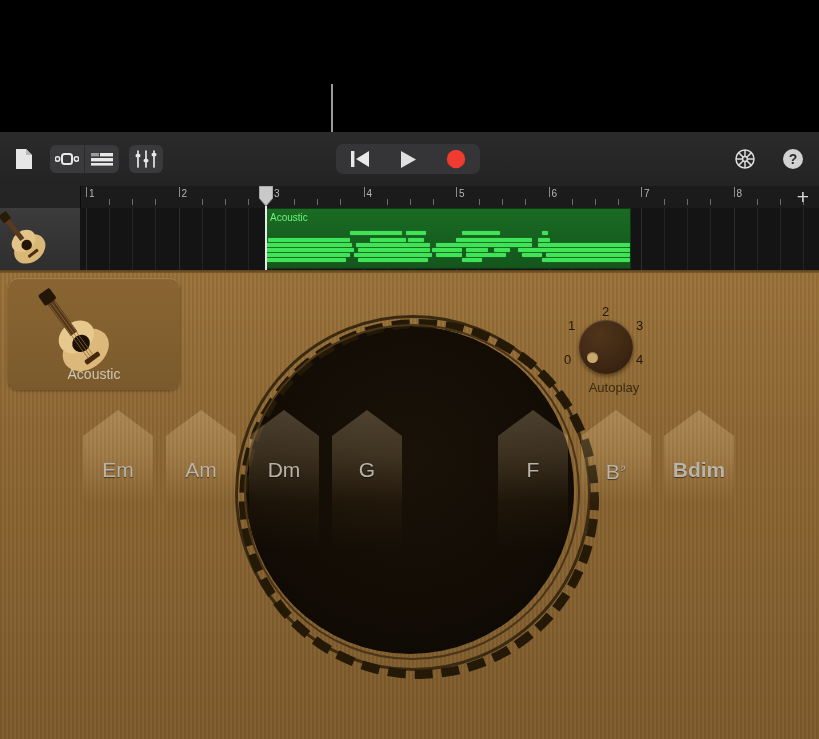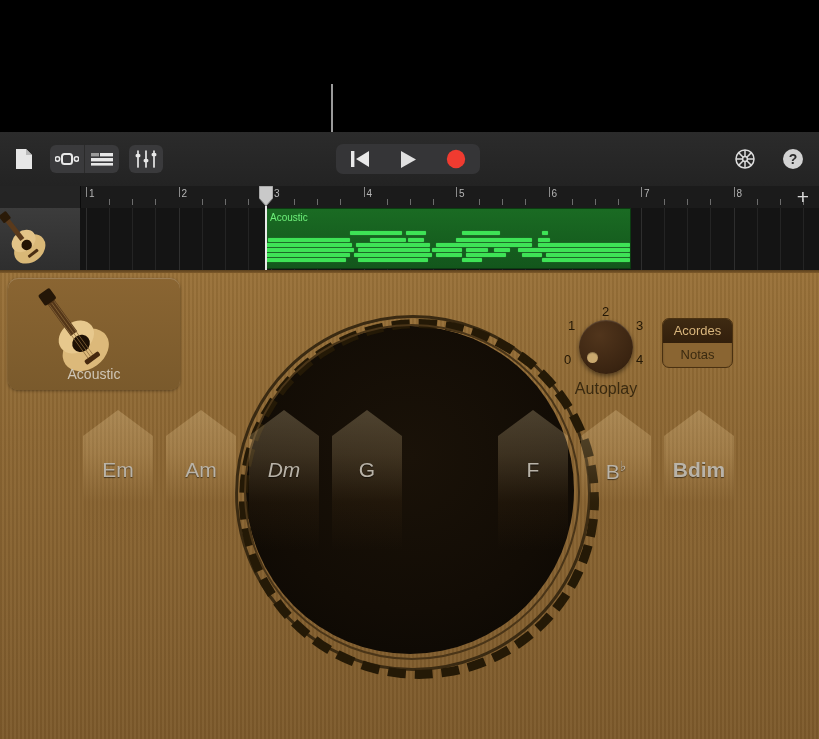--- a/index.html
+++ b/index.html
@@ -99,22 +99,22 @@
        border:2px solid #4a3518; }
 
   
   .autoplay { position:absolute; left:565px; top:30px; width:82px; height:110px; }
   .knob { position:absolute; left:14px; top:20px; width:54px; height:54px; border-radius:50%;
        background:radial-gradient(circle at 38% 28%, #51351c, #3a2411 70%, #2d1b0c 100%);
        box-shadow:0 2px 4px rgba(0,0,0,.45), inset 0 1px 1px rgba(255,255,255,.12); }
   .knob-dot { position:absolute; left:8px; top:32px; width:11px; height:11px; border-radius:50%;
        background:#c9a86e; box-shadow:inset 0 1px 1px rgba(0,0,0,.3); }
   .knob-num { position:absolute; font-size:13px; color:#241806; }
-  .autoplay-label { position:absolute; left:0; top:80px; width:82px; text-align:center;
-       font-size:16px; color:#3a2a10; }
+  .autoplay-label { position:absolute; left:8px; top:80px; width:82px; text-align:center;
+       font-size:13px; color:#3a2a10; }
 
   
   .mode-switch { position:absolute; left:662px; top:48px; width:69px; height:48px;
        border:1px solid #4a3111; border-radius:7px; overflow:hidden;
        background:#8a6532; box-shadow:inset 0 1px 2px rgba(0,0,0,.3); }
   .mode-opt { height:24px; line-height:24px; text-align:center; font-size:13px; }
   .mode-opt.active { background:linear-gradient(#3e2a12,#321f0c); color:#d8b57c; }
   .mode-opt.inactive { color:#3a2a10; }
 
   
@@ -406,35 +406,31 @@
       <div class="knob-num" style="left:3px;top:18px">1</div>
       <div class="knob-num" style="left:37px;top:4px">2</div>
       <div class="knob-num" style="left:71px;top:18px">3</div>
       <div class="knob-num" style="left:71px;top:52px">4</div>
       <div class="knob">
         <div class="knob-dot"></div>
       </div>
       <div class="autoplay-label">Autoplay</div>
     </div>
 
-    <div class="mode-switch">
-      <div class="mode-opt active">Acordes</div>
-      <div class="mode-opt inactive">Notas</div>
-    </div>
 
     <div class="strips" id="strips">
         <div class="strip" style="left: 166px;">
           <div class="strip-shape"></div>
           <div class="strip-label">Am</div>
         </div>
         <div class="strip" style="left: 83px;">
           <div class="strip-shape"></div>
           <div class="strip-label">Em</div>
         </div>
-        <div class="strip" style="left: 249px; font-style: italic;">
+        <div class="strip" style="left: 249px;">
           <div class="strip-shape"></div>
           <div class="strip-label">Dm</div>
         </div>
         <div class="strip" style="left: 332px;">
           <div class="strip-shape"></div>
           <div class="strip-label">G</div>
         </div>
         <div class="strip" style="left: 498px;">
           <div class="strip-shape"></div>
           <div class="strip-label">F</div>

